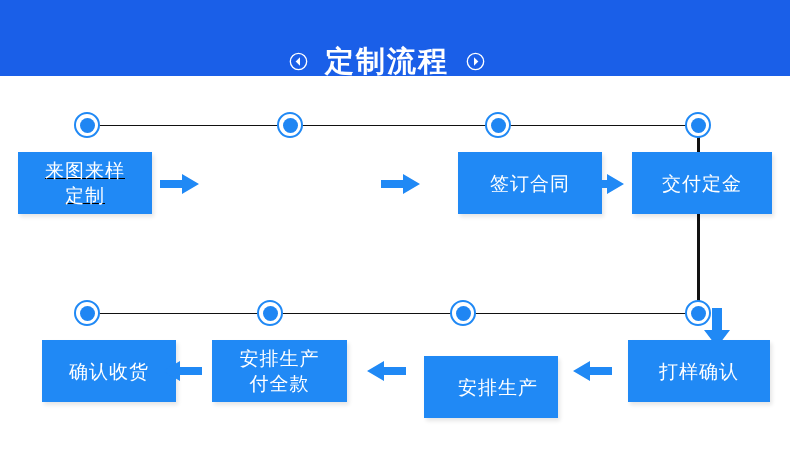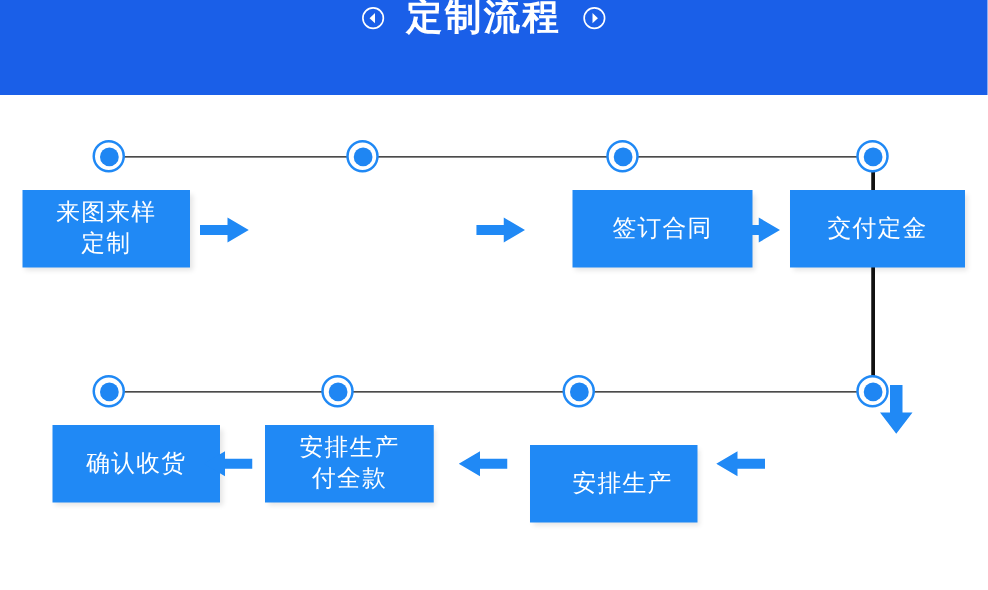--- a/index.html
+++ b/index.html
@@ -22,21 +22,21 @@
 
   
   .header {
     position: absolute;
     left: 0;
     top: 0;
     width: 790px;
     height: 76px;
     background: #1a5fe8;
     display: flex;
-    align-items: flex-start;
+    align-items: flex-end;
     justify-content: center;
   }
   .header-inner {
     display: flex;
     align-items: center;
     gap: 17px;
     transform: translateX(-8px);
   }
   .header-title {
     color: #ffffff;
@@ -157,21 +157,21 @@
 
     <div class="track track-row1"></div>
     <div class="track track-row2"></div>
     <div class="vline"></div>
 
     <div class="node" style="left:74px;  top:36px;"></div>
     <div class="node" style="left:277px; top:36px;"></div>
     <div class="node" style="left:485px; top:36px;"></div>
     <div class="node" style="left:685px; top:36px;"></div>
 
-    <div class="step-box" style="left:18px;  top:76px; width:134px; height:62px;">
+    <div class="step-box" style="left:18px;  top:76px; width:134px; height:62px;text-decoration:underline;">
       <span class="step-label">来图来样
 定制</span>
     </div>
 
     <span class="arrow" style="left:160px; top:96px;">
       <svg width="40" height="24" viewBox="0 0 40 24" aria-hidden="true">
         <path d="M0 8 H22 V2 L39 12 L22 22 V16 H0 Z" fill="#2089f5"></path>
       </svg>
     </span>
 
@@ -231,15 +231,18 @@
     <div class="step-box" style="left:424px; top:280px; width:134px; height:62px;padding-left:14px;">
       <span class="step-label">安排生产</span>
     </div>
 
     <span class="arrow" style="left:572px; top:283px;">
       <svg width="40" height="24" viewBox="0 0 40 24" aria-hidden="true">
         <path d="M40 8 H18 V2 L1 12 L18 22 V16 H40 Z" fill="#2089f5"></path>
       </svg>
     </span>
 
+    <div class="step-box" style="left:628px; top:264px; width:142px; height:62px;">
+      <span class="step-label">打样确认</span>
+    </div>
 
   </div>
 </div>
 
 </body></html>

